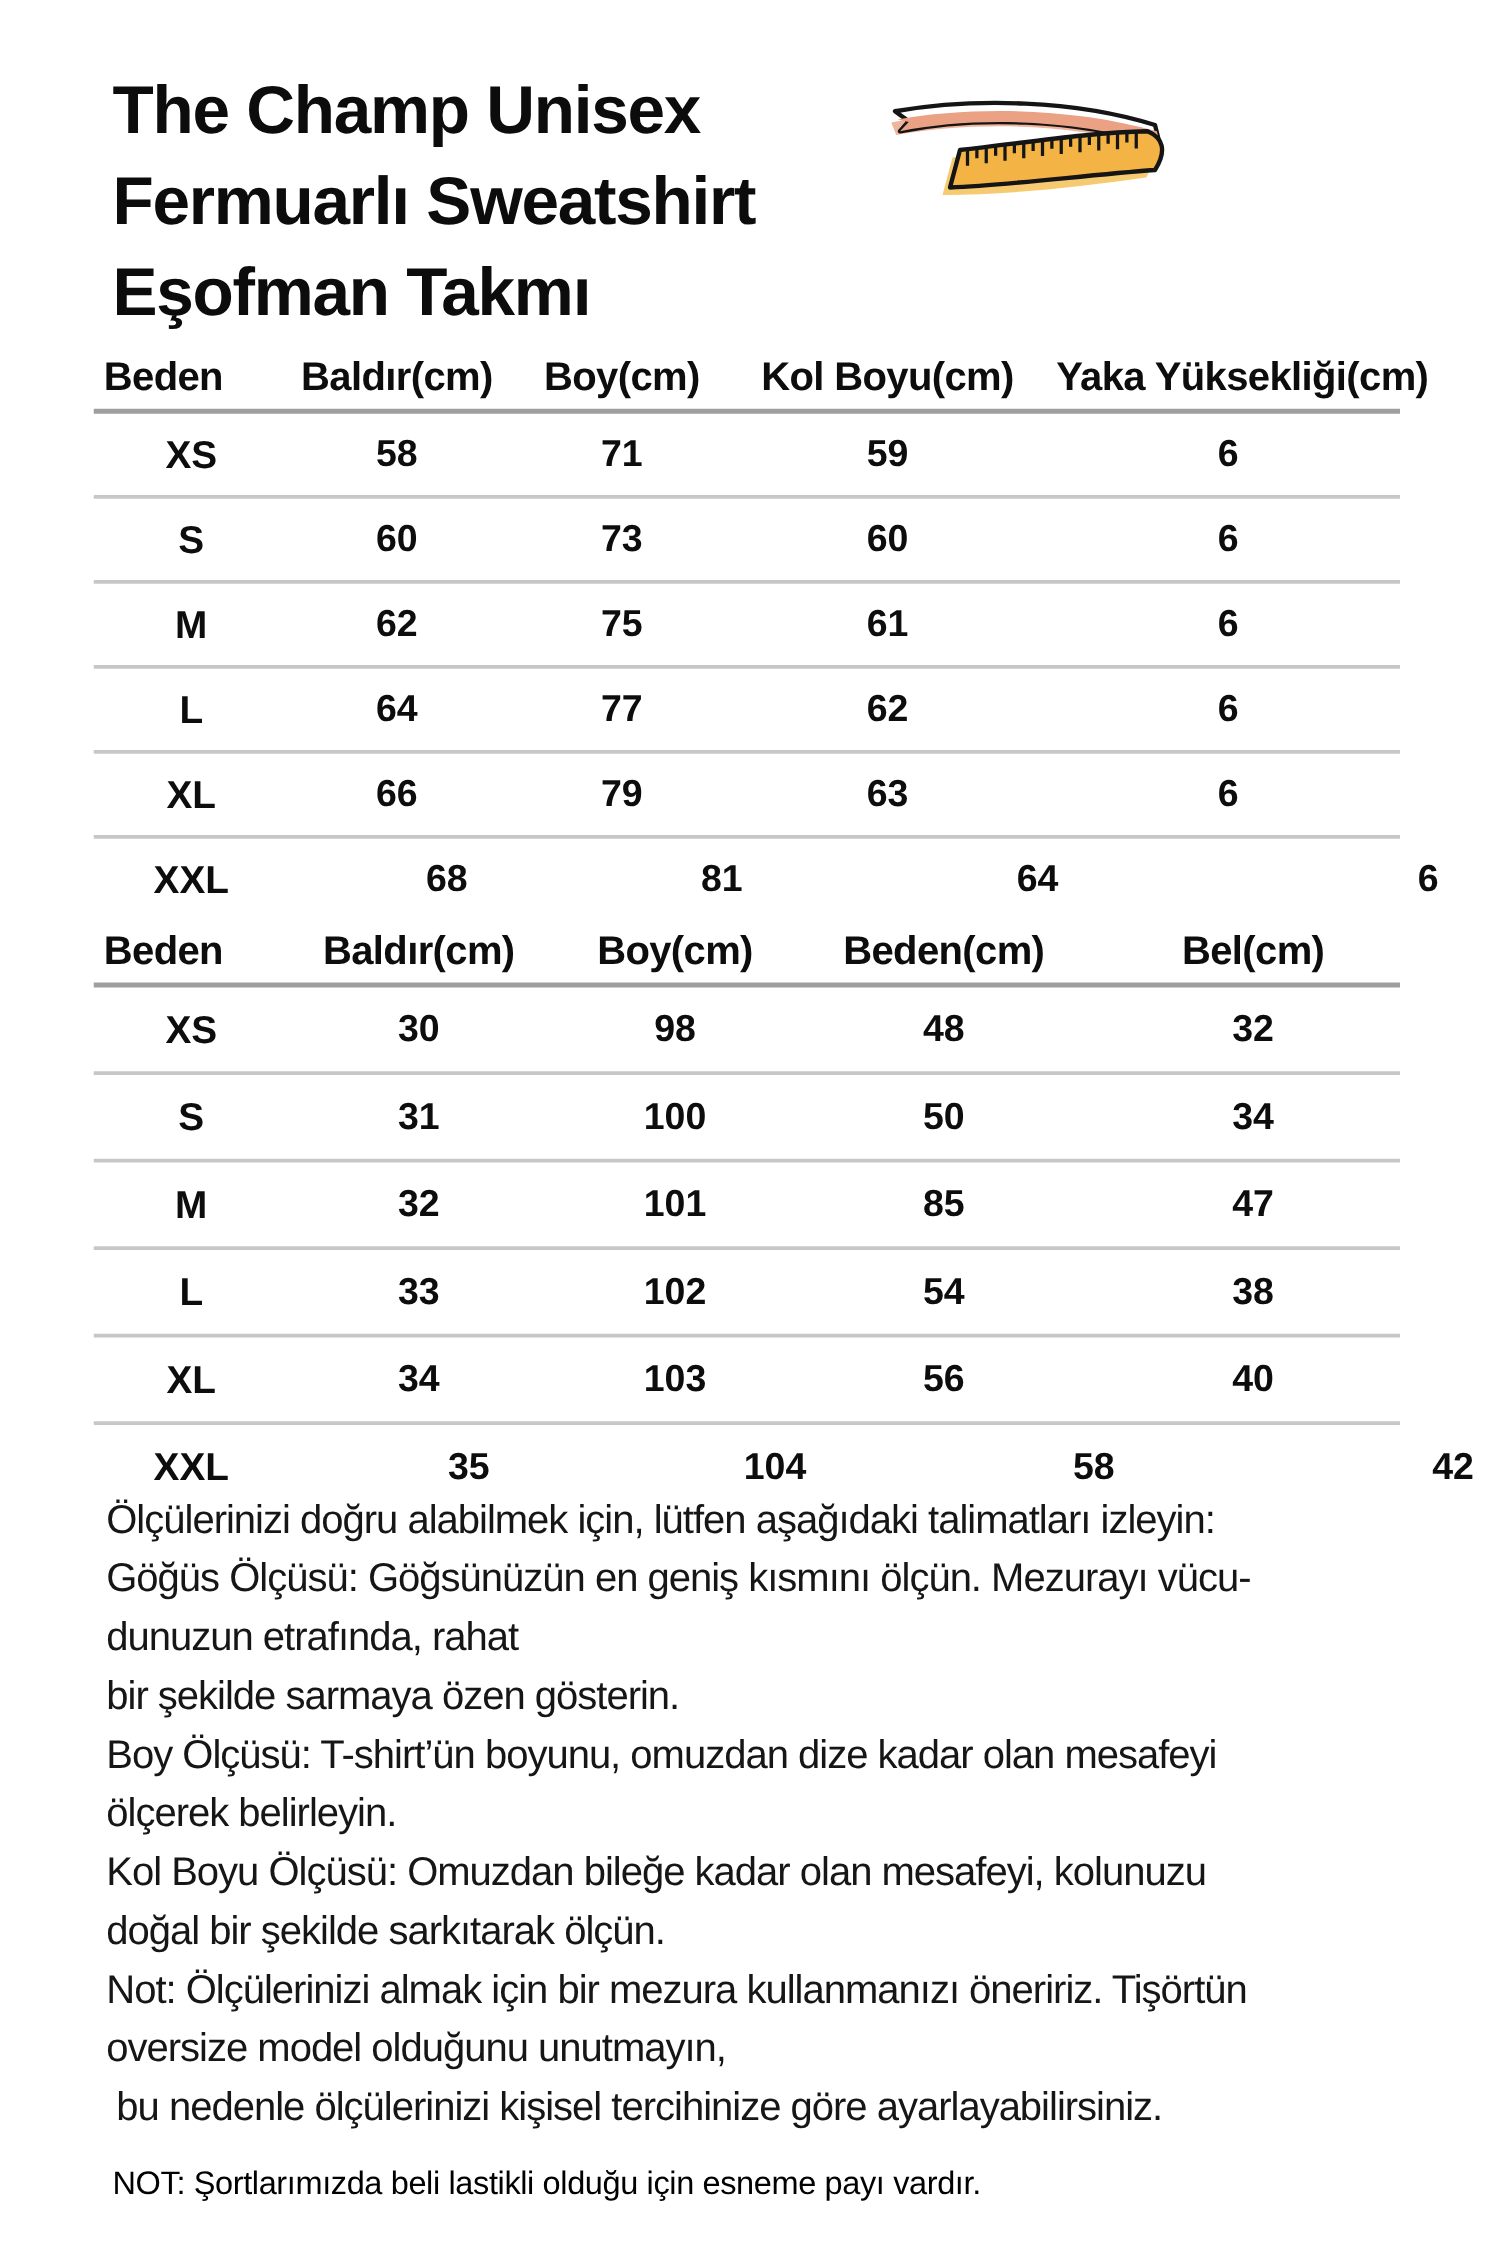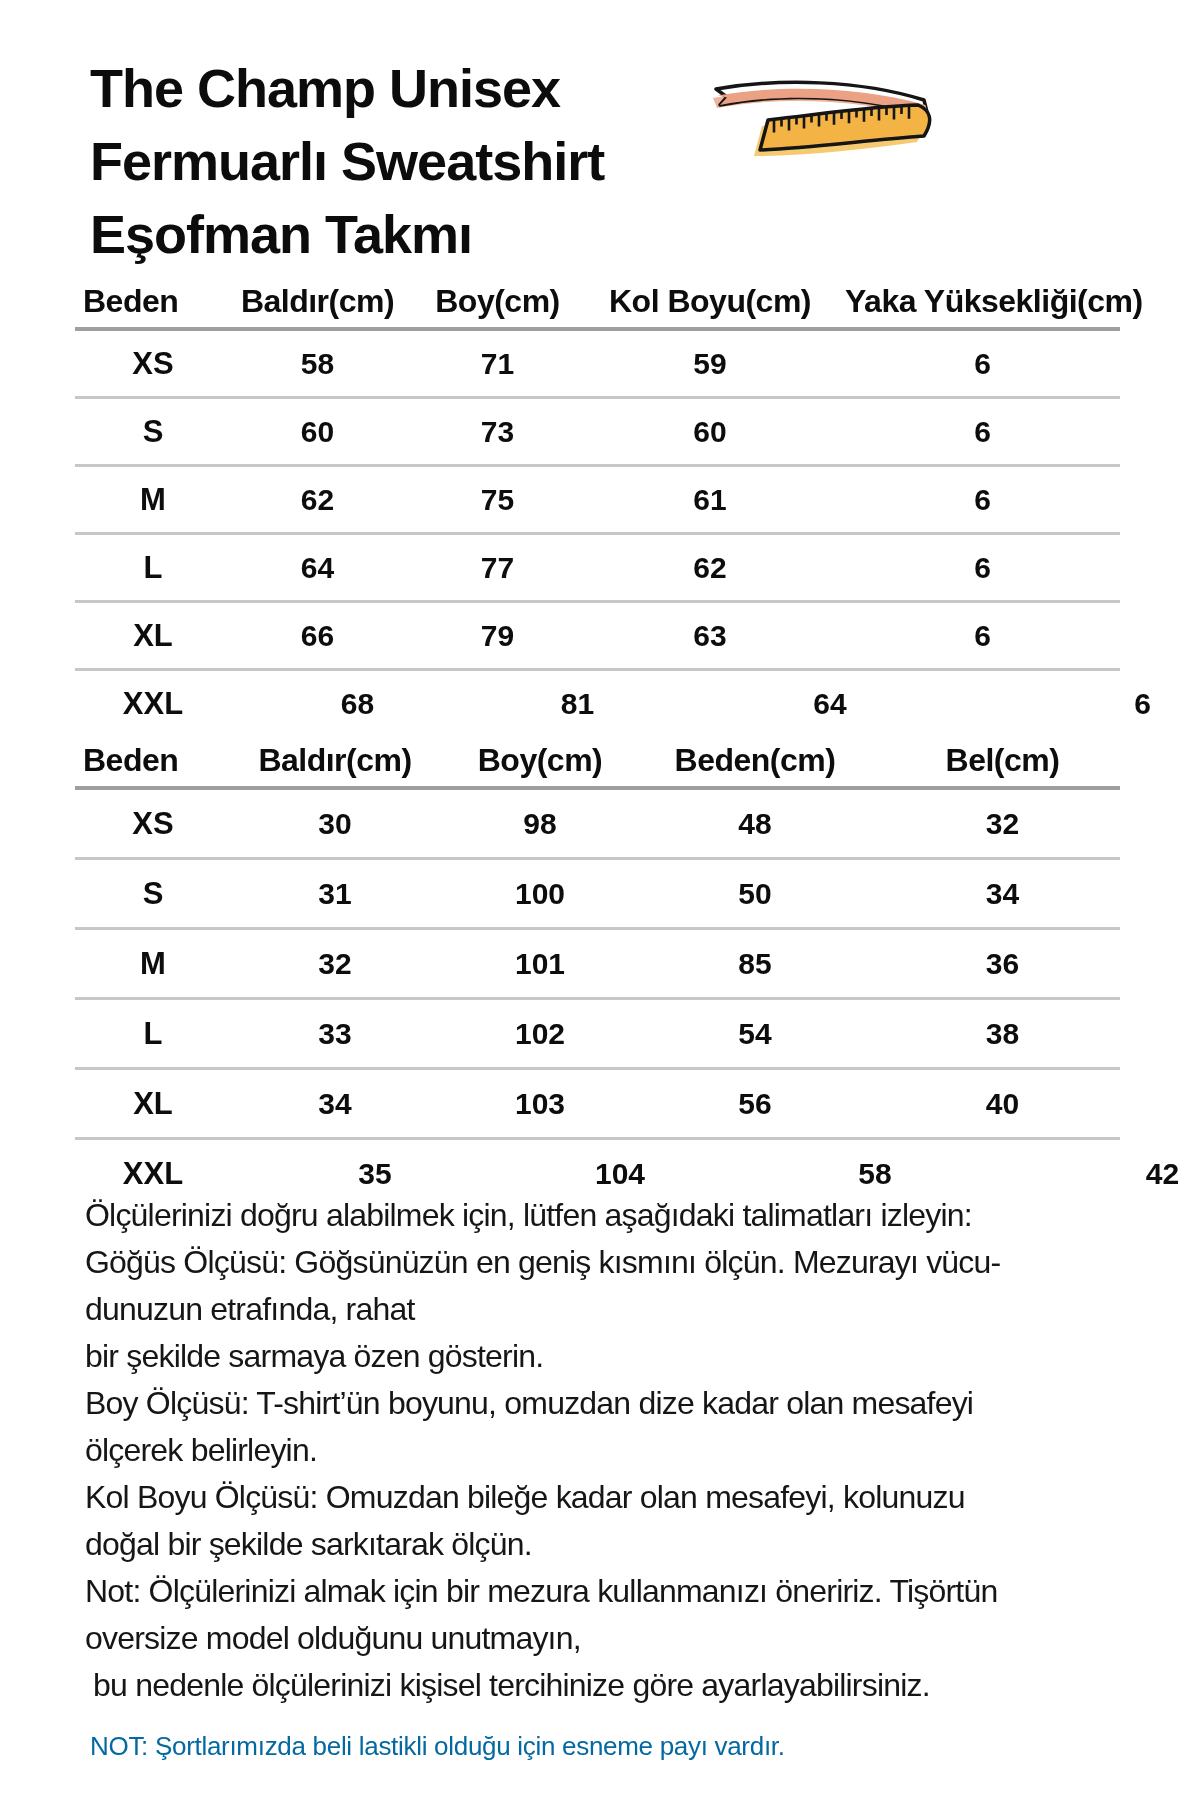--- a/index.html
+++ b/index.html
@@ -34,21 +34,21 @@
   .cell.left { text-align:center; padding-left:16px; font-size:31px; }
 
   .instructions {
     position:absolute; left:68px; top:1192px; width:1095px;
     font-size:32px; letter-spacing:-0.8px; line-height:47px; color:#161616;margin-left:17px;
   }
   .iline { white-space:pre; height:47px; overflow:visible; }
 
   .note {
     position:absolute; left:90px; top:1731px;
-    font-size:26px; letter-spacing:-0.3px; color:#0369a1; white-space:nowrap;
+    font-size:26px; letter-spacing:-0.3px; color:#000000; white-space:nowrap;
   }
 </style>
 </head>
 <body>
 
 <div class="page">
 
   <div class="title">
     <div>The Champ Unisex</div>
     <div>Fermuarlı Sweatshirt</div>
@@ -139,21 +139,21 @@
         <div class="cell">31</div>
         <div class="cell">100</div>
         <div class="cell">50</div>
         <div class="cell">34</div>
       </div>
         <div class="trow grid2">
         <div class="cell left">M</div>
         <div class="cell">32</div>
         <div class="cell">101</div>
         <div class="cell">85</div>
-        <div class="cell">36</div>
+        <div class="cell">47</div>
       </div>
         <div class="trow grid2">
         <div class="cell left">L</div>
         <div class="cell">33</div>
         <div class="cell">102</div>
         <div class="cell">54</div>
         <div class="cell">38</div>
       </div>
         <div class="trow grid2">
         <div class="cell left">XL</div>

